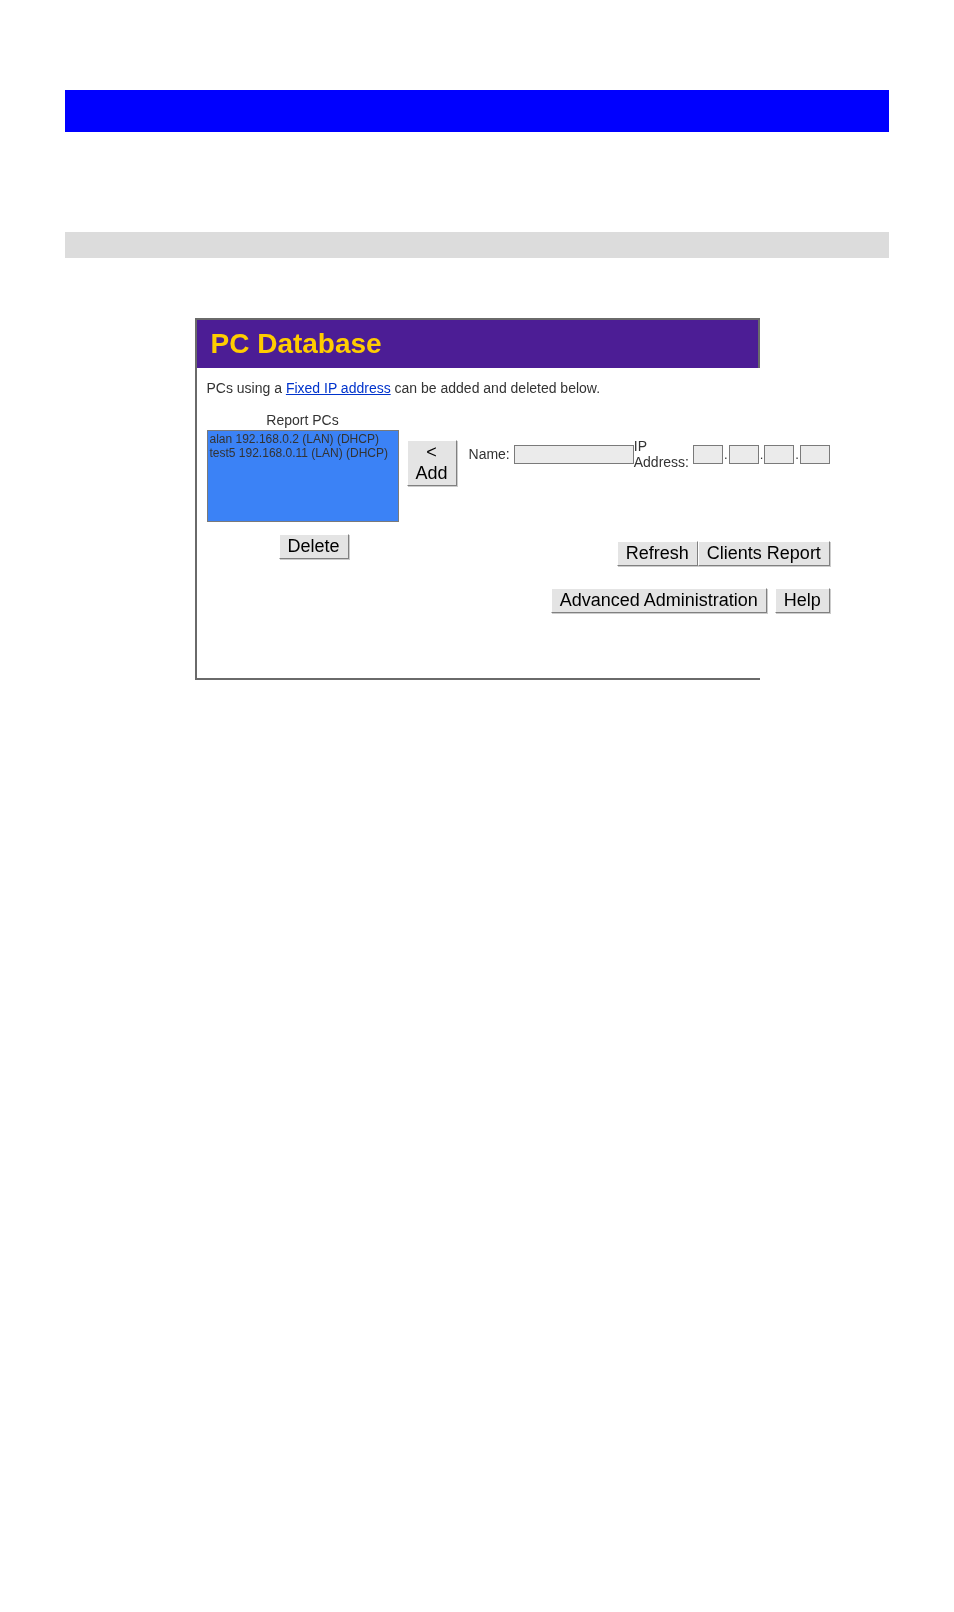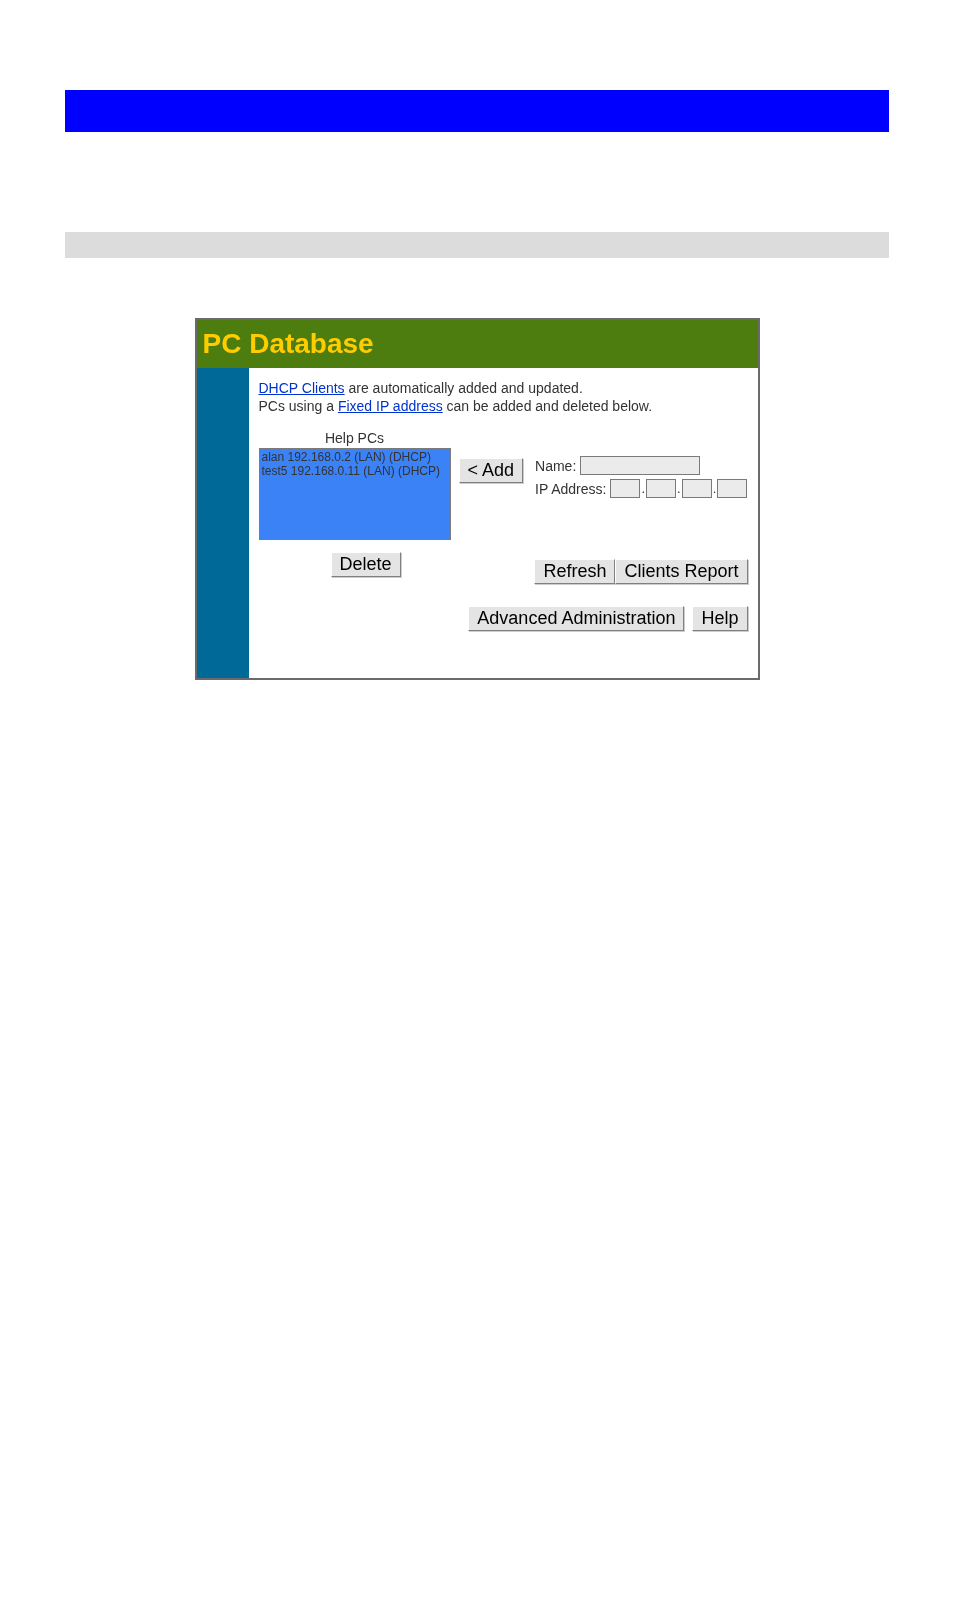--- a/index.html
+++ b/index.html
@@ -17,22 +17,22 @@
       margin: 100px 65px 0 65px;
     }
     
     .panel-container {
       margin: 60px auto 0 auto;
       width: 565px;
       border: 2px solid #6a6a6a;
     }
     
     .panel-header {
-      background: #4d7c0f;
-      padding: 8px 6px;
+      background: #4c1d95;
+      padding: 8px 14px;
       font-size: 28px;
       font-weight: bold;
       color: #ffcc00;
       font-family: Arial, sans-serif;
     }
     
     .panel-body {
       display: flex;
       background: #f5f5f5;
     }
@@ -69,21 +69,21 @@
       font-size: 12px;
       font-family: Arial, sans-serif;
       list-style: none;
       padding: 1px 2px;
       overflow: auto;
     }
     .known-list li { white-space: nowrap; }
     
     .add-col { display: flex; align-items: center; margin-right: 12px; padding-top: 28px; }
     
-    .right-col { display: flex; flex-direction: column; justify-content: center; padding-top: 26px; }
+    .right-col { display: flex; flex-direction: row; justify-content: center; padding-top: 26px; }
     .field-row { display: flex; align-items: center; margin-bottom: 4px; }
     .field-row label { font-size: 14px; color: #333; margin-right: 4px; }
     .name-input { width: 120px; height: 19px; border: 1px solid #7a7a7a; background: #ebebeb; font-size: 12px; padding: 0 2px; }
     .ip-input { width: 30px; height: 19px; border: 1px solid #7a7a7a; background: #ebebeb; font-size: 12px; padding: 0 2px; text-align: center; }
     .ip-dot { margin: 0 1px; font-size: 13px; }
     
     .btn {
       background: #e4e4e4;
       border: 1px solid #808080;
       border-top-color: #fff;
@@ -106,30 +106,27 @@
 
 <div class="blue-bar"></div>
 <div class="gray-bar"></div>
 
 <div class="panel-container">
   <div class="panel-header">PC Database</div>
   <div class="panel-body">
     <div class="side-strip"></div>
     <div class="content">
 
-      <div class="intro-line">
-        <a href="#">DHCP Clients</a><span> are automatically added and updated.</span>
-      </div>
       <div class="intro-line3">
         <span>PCs using a </span><a href="#">Fixed IP address</a><span> can be added and deleted below.</span>
       </div>
 
       <div class="form-row">
         <div class="known-col">
-          <div class="known-label">Help PCs</div>
+          <div class="known-label">Report PCs</div>
           <ul class="known-list">
             <li>alan 192.168.0.2 (LAN) (DHCP)</li>
             <li>test5 192.168.0.11 (LAN) (DHCP)</li>
           </ul>
         </div>
         <div class="add-col">
           <button class="btn">&lt; Add</button>
         </div>
         <div class="right-col">
           <div class="field-row">

